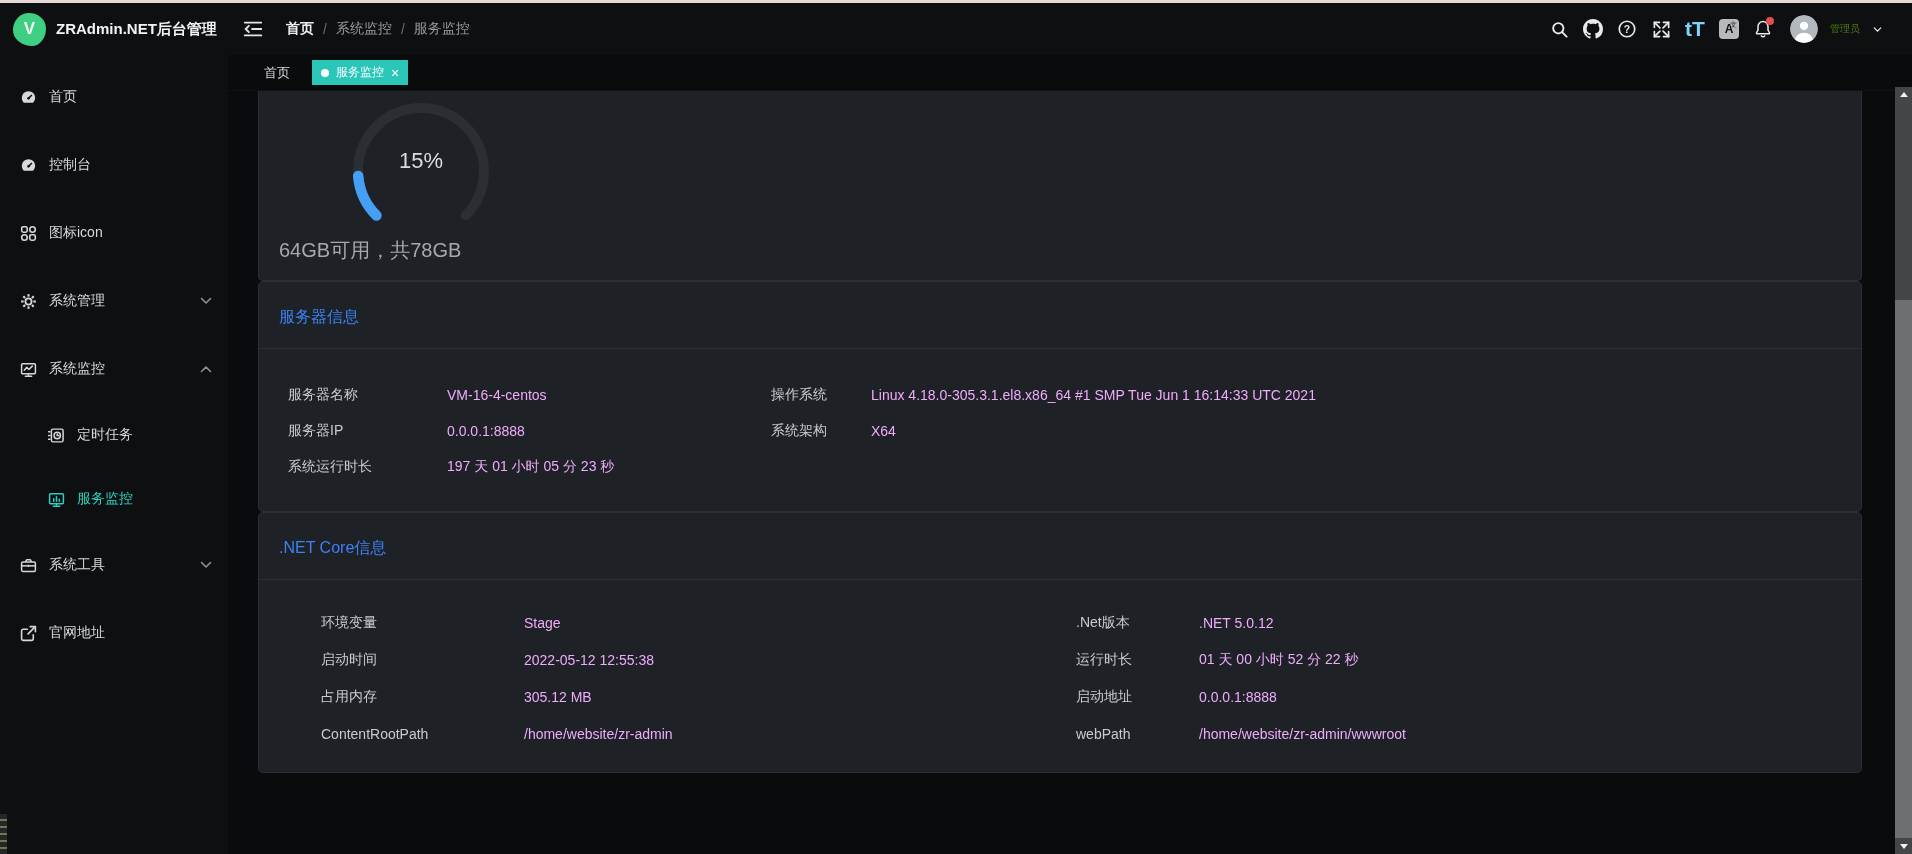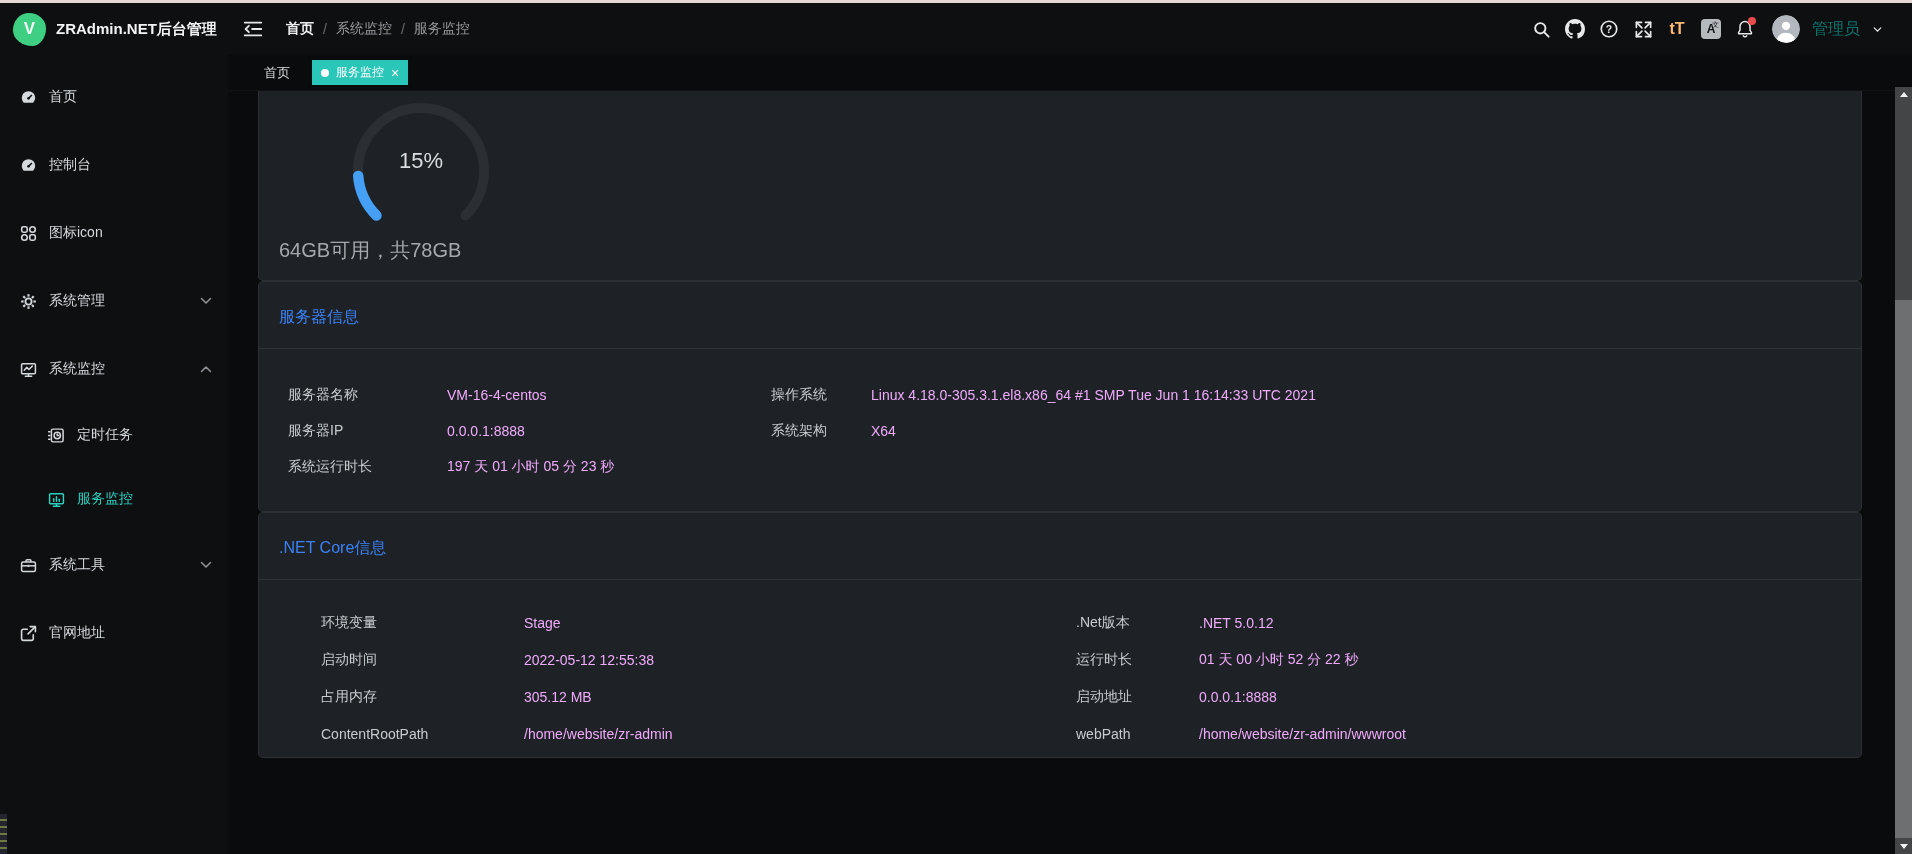--- a/index.html
+++ b/index.html
@@ -13,26 +13,26 @@
         display:flex;align-items:center;justify-content:center;color:#f2faf5;font-weight:bold;font-size:17px}
   .app-title{font-size:15px;font-weight:bold;color:#f2f3f4;white-space:nowrap}
   .hamburger{width:30px;height:30px;margin-left:10px;display:flex;align-items:center;justify-content:center;color:#e4e6e8;cursor:pointer}
   .breadcrumb{display:flex;align-items:center;gap:9px;margin-left:18px;font-size:14px}
   .crumb{color:#97999c;cursor:pointer}
   .crumb.first{color:#eceeef;font-weight:bold}
   .crumb-sep{color:#6b6d70}
   .header-right{margin-left:auto;display:flex;align-items:center;gap:4px;padding-right:26px}
   .hicon{width:30px;height:30px;display:flex;align-items:center;justify-content:center;color:#e7e9ea;cursor:pointer;position:relative}
   .hicon svg{display:block}
-  .ticon{font-size:16px;font-weight:bold;letter-spacing:0;color:#fdba74}
+  .ticon{font-size:21px;font-weight:bold;letter-spacing:0;color:#7dd3fc}
   .translate-box{width:20px;height:20px;background:#b7babd;border-radius:4px;color:#121316;display:flex;align-items:center;justify-content:center;font-weight:bold;font-size:12px;position:relative}
   .translate-box .sup{position:absolute;top:1px;right:2px;font-size:7px;font-weight:normal}
   .badge-dot{position:absolute;top:3px;right:4px;width:8px;height:8px;border-radius:50%;background:#e74c4c}
   .avatar{width:28px;height:28px;border-radius:50%;overflow:hidden;margin-left:8px;flex:none;cursor:pointer}
-  .username{font-size:16px;color:#0f766e;margin:0 4px 0 8px;cursor:pointer}
+  .username{font-size:10px;color:#4d7c0f;margin:0 4px 0 8px;cursor:pointer}
   
   .layout{display:flex;height:799px}
   .sidebar{width:228px;flex:none;background:#0d0f11;padding-top:8px;box-sizing:border-box}
   .menu-item{height:68px;display:flex;align-items:center;padding:0 16px 0 20px;font-size:14px;color:#d6d9dc;cursor:pointer}
   .menu-item.sub{height:64px;padding-left:48px}
   .menu-item.active{color:#2cd0bf}
   .mi-icon{width:17px;height:17px;margin-right:12px;flex:none;color:currentColor}
   .mi-icon svg{display:block;width:100%;height:100%}
   .mi-arrow{margin-left:auto;color:#8e9194;display:flex}
   .mi-arrow.up svg{transform:rotate(180deg)}
@@ -43,21 +43,21 @@
   .tab-dot{width:8px;height:8px;border-radius:50%;background:#fff;flex:none}
   .tab-close{font-size:14px;line-height:1;cursor:pointer}
   .content{flex:1;padding:0 50px 0 30px;position:relative;overflow:hidden}
   
   .card{background:#1e2125;border:1px solid #2c2f33;border-radius:5px;margin-bottom:0;box-sizing:border-box}
   .card.clipped{border-top:none;border-radius:0 0 5px 5px;height:190px;position:relative}
   .card-header{padding:25px 20px 20px;border-bottom:1px solid #2e3236;font-size:16px;color:#3b82f6}
   .desc-grid{display:grid;font-size:14px}
   .desc-grid.grid-server{padding:28px 20px 26px 29px;grid-template-columns:159px 324px 100px 1fr}
   .desc-grid.grid-server .desc-cell{height:36px}
-  .desc-grid.grid-dotnet{padding:24px 20px 5px 62px;grid-template-columns:203px 552px 123px 1fr}
+  .desc-grid.grid-dotnet{padding:24px 20px 20px 62px;grid-template-columns:203px 552px 123px 1fr}
   .desc-grid.grid-dotnet .desc-cell{height:37px}
   .desc-cell{display:flex;align-items:center;white-space:nowrap;overflow:hidden}
   .desc-label{color:#c9cccf}
   .desc-value{color:#f0abfc}
   
   .gauge-wrap{position:absolute;left:77px;top:5px}
   .gauge-caption{position:absolute;left:20px;top:146px;font-size:20px;color:#a6a9ac}
   
   .scrollbar{position:absolute;right:0;top:87px;bottom:0;width:17px;background:#434547}
   .sb-btn{position:absolute;left:0;width:17px;height:15px;display:flex;align-items:center;justify-content:center}

